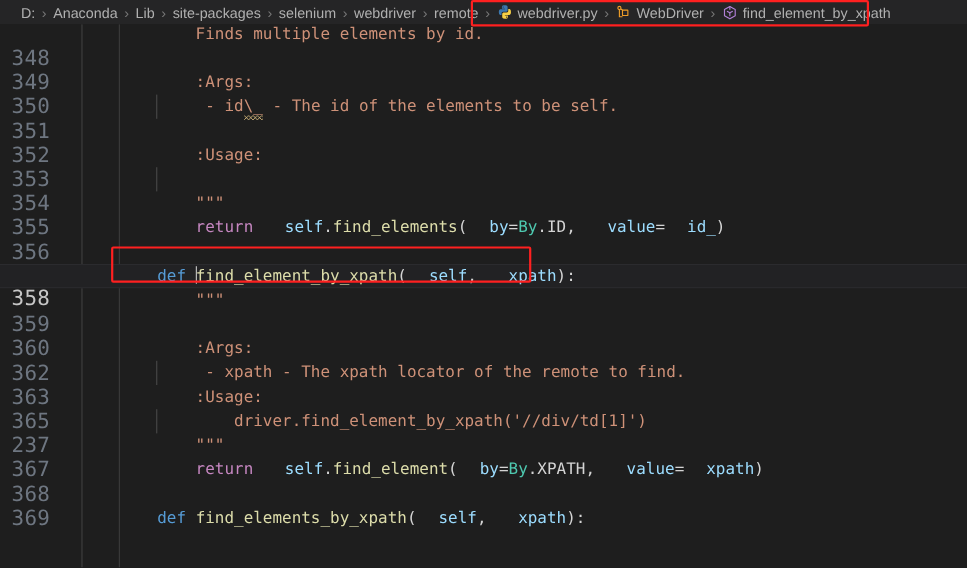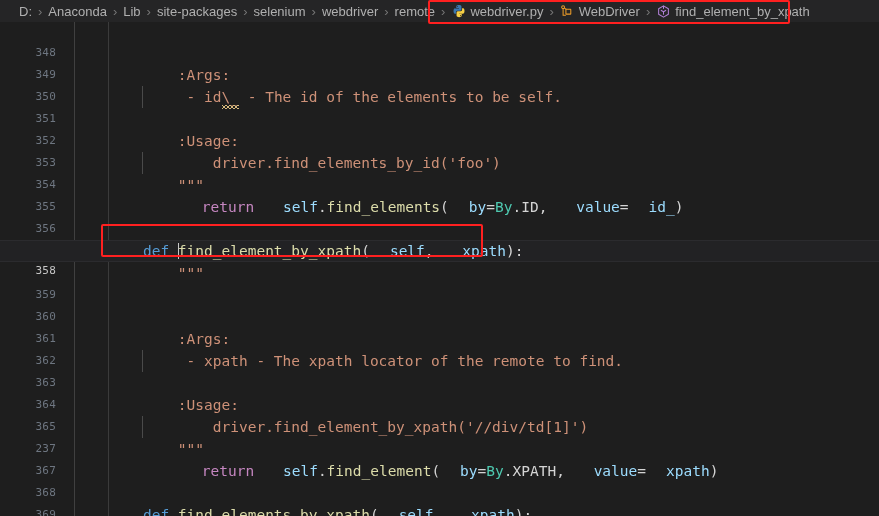--- a/index.html
+++ b/index.html
@@ -86,24 +86,24 @@
     background: #222224;
     border-top: 1px solid #2b2b2e;
     border-bottom: 1px solid #2b2b2e;
     height: 20px;
     line-height: 20px;
   }
   .ln {
     position: absolute;
     left: 0;
     width: 56px;
-    text-align: right;
+    text-align: center;
     color: #6e7681;
     font-family: "DejaVu Sans Mono", monospace;
-    font-size: 11px;
+    font-size: 19px;
     letter-spacing: 0.2px;
   }
   .code-line.active .ln { color: #c6c6c6; }
   .src {
     position: absolute;
     left: 108px;
     top: 0;
     white-space: pre;
   }
 
@@ -112,21 +112,21 @@
     position: absolute;
     left: 142px;
     top: 0;
     width: 1px;
     height: 22px;
     background: #4a4a4a;
   }
 
   
   .t-doc   { color: #ce9178; }           
-  .t-kw    { color: #c586c0; padding-left: 24px; }           
+  .t-kw    { color: #c586c0; }           
   .t-def   { color: #569cd6; }           
   .t-fn    { color: #dcdcaa; }           
   .t-var   { color: #9cdcfe; margin-left: 20px; }           
   .t-cls   { color: #4ec9b0; }           
   .t-punct { color: #d4d4d4; }
 
   
   .squiggle {
     position: relative;
     display: inline-block;
@@ -247,20 +247,21 @@
   </span>
 </div>
 
 <div id="editor">
 
   <div class="vrule" id="vrule-gutter"></div>
   <div class="vrule" id="vrule-indent1"></div>
 
   <div class="code-line" style="margin-top:-2px;">
     <span class="ln">348</span>
+    <span class="src"><span class="t-doc">        Finds multiple elements by id.</span></span>
   </div>
 
   <div class="code-line">
     <span class="ln">349</span>
   </div>
 
   <div class="code-line">
     <span class="ln">350</span>
     <span class="src"><span class="t-doc">        :Args:</span></span>
   </div>
@@ -276,21 +277,20 @@
   </div>
 
   <div class="code-line">
     <span class="ln">353</span>
     <span class="src"><span class="t-doc">        :Usage:</span></span>
   </div>
 
   <div class="code-line">
     <span class="ln">354</span>
     <span class="iguide"></span>
-    <span class="src"><span class="t-doc">            driver.find_elements_by_id('foo')</span></span>
   </div>
 
   <div class="code-line">
     <span class="ln">355</span>
     <span class="src"><span class="t-doc">        """</span></span>
   </div>
 
   <div class="code-line">
     <span class="ln">356</span>
     <span class="src"><span class="t-kw">        return</span><span class="t-var"> self</span><span class="t-punct">.</span><span class="t-fn">find_elements</span><span class="t-punct">(</span><span class="t-var">by</span><span class="t-punct">=</span><span class="t-cls">By</span><span class="t-punct">.ID</span><span class="t-punct">, </span><span class="t-var">value</span><span class="t-punct">=</span><span class="t-var">id_</span><span class="t-punct">)</span></span>
@@ -307,38 +307,32 @@
 
   <div class="code-line">
     <span class="ln">359</span>
     <span class="src"><span class="t-doc">        """</span></span>
   </div>
 
   <div class="code-line">
     <span class="ln">360</span>
   </div>
 
-  <div class="code-line">
-    <span class="ln">361</span>
-  </div>
 
   <div class="code-line">
     <span class="ln">362</span>
     <span class="src"><span class="t-doc">        :Args:</span></span>
   </div>
 
   <div class="code-line">
     <span class="ln">363</span>
     <span class="iguide"></span>
     <span class="src"><span class="t-doc">         - xpath - The xpath locator of the remote to find.</span></span>
   </div>
 
-  <div class="code-line">
-    <span class="ln">364</span>
-  </div>
 
   <div class="code-line">
     <span class="ln">365</span>
     <span class="src"><span class="t-doc">        :Usage:</span></span>
   </div>
 
   <div class="code-line">
     <span class="ln">237</span>
     <span class="iguide"></span>
     <span class="src"><span class="t-doc">            driver.find_element_by_xpath('//div/td[1]')</span></span>

